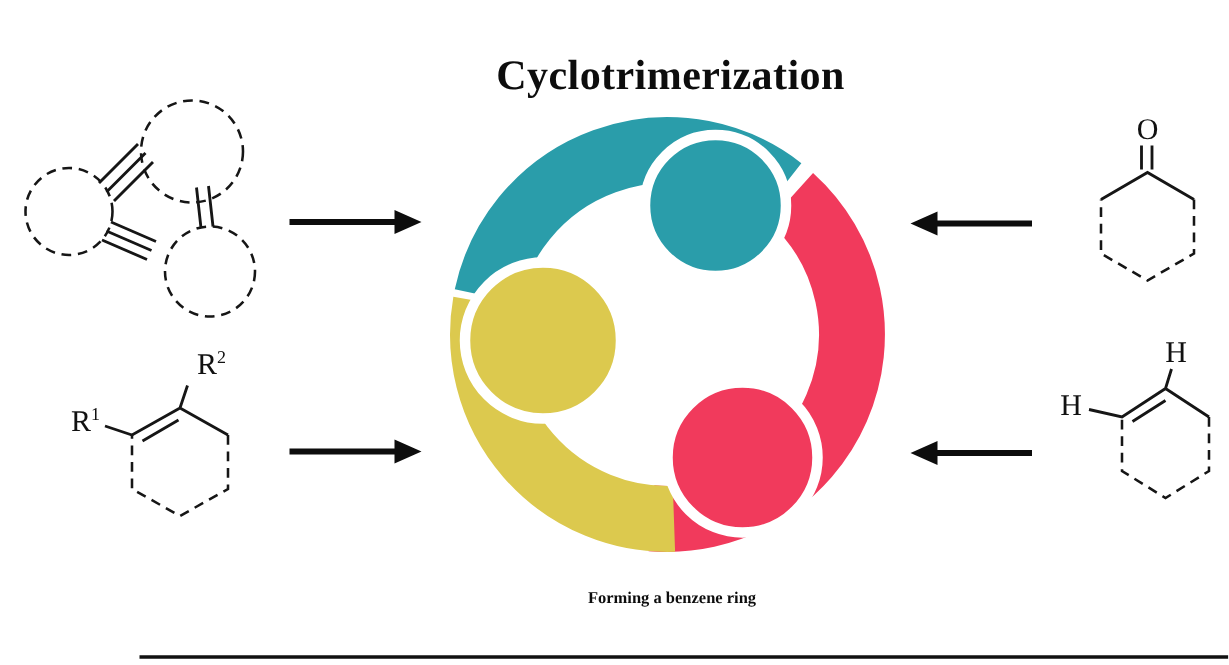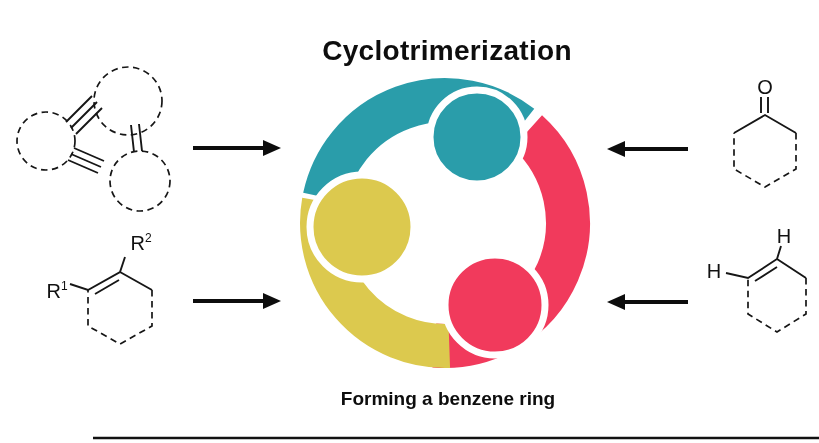--- a/index.html
+++ b/index.html
@@ -1,23 +1,23 @@
 <!DOCTYPE html>
 <html><head>
 <meta charset="utf-8">
 <style>
   html,body{margin:0;padding:0;background:#ffffff;}
   .stage{
     position:relative;width:819px;height:443px;background:#ffffff;overflow:hidden;
     font-family:"Liberation Sans",sans-serif;color:#0d0d0d;
   }
   .abs{position:absolute;}
-  .ctr{position:absolute;transform:translate(-50%,-50%);white-space:nowrap;}
+  .ctr{position:absolute;transform:translate(-50%,-50%);white-space:nowrap;font-family:Liberation Serif, serif;}
   .title{font-size:28px;font-weight:700;letter-spacing:.3px;color:#0d0d0d;}
-  .caption{font-size:19px;font-weight:700;color:#0d0d0d;}
+  .caption{font-size:11px;font-weight:700;color:#0d0d0d;}
   .sym{font-size:20px;color:#111;}
   .sym sup{font-size:12px;}
 </style>
 </head>
 <body>
 
 <div class="stage">
 
   <svg class="abs" style="left:0;top:0" width="819" height="443" viewBox="0 0 819 443">
 
@@ -62,21 +62,21 @@
       <path d="M688 300 H625 V294 L607 302 L625 310 V304 H688 Z"></path>
     </g>
 
     <path d="M93 438 H819" stroke="#111" stroke-width="2.4" fill="none"></path>
   </svg>
 
   <h1 class="ctr title" style="left:447px;top:32px">Cyclotrimerization</h1>
 
   <div class="ctr caption" style="left:448px;top:399px">Forming a benzene ring</div>
 
-  <span class="ctr sym" style="left:57px;top:291px"><span>R</span><sup>1</sup></span>
+  <span class="ctr sym" style="left:57px;top:281px"><span>R</span><sup>1</sup></span>
 
   <span class="ctr sym" style="left:141px;top:243px"><span>R</span><sup>2</sup></span>
 
   <span class="ctr sym" style="left:765px;top:87px">O</span>
 
   <span class="ctr sym" style="left:714px;top:271px">H</span>
 
   <span class="ctr sym" style="left:784px;top:236px">H</span>
 
 </div>

